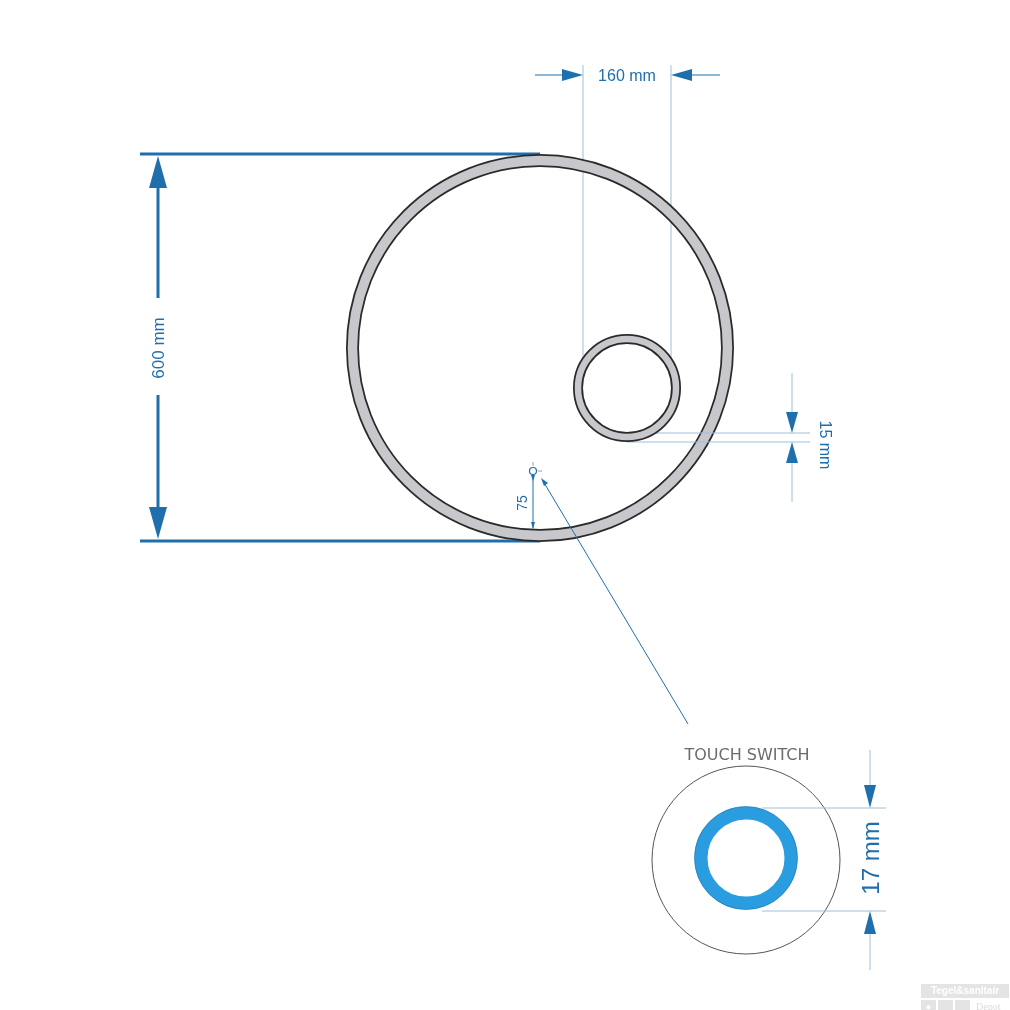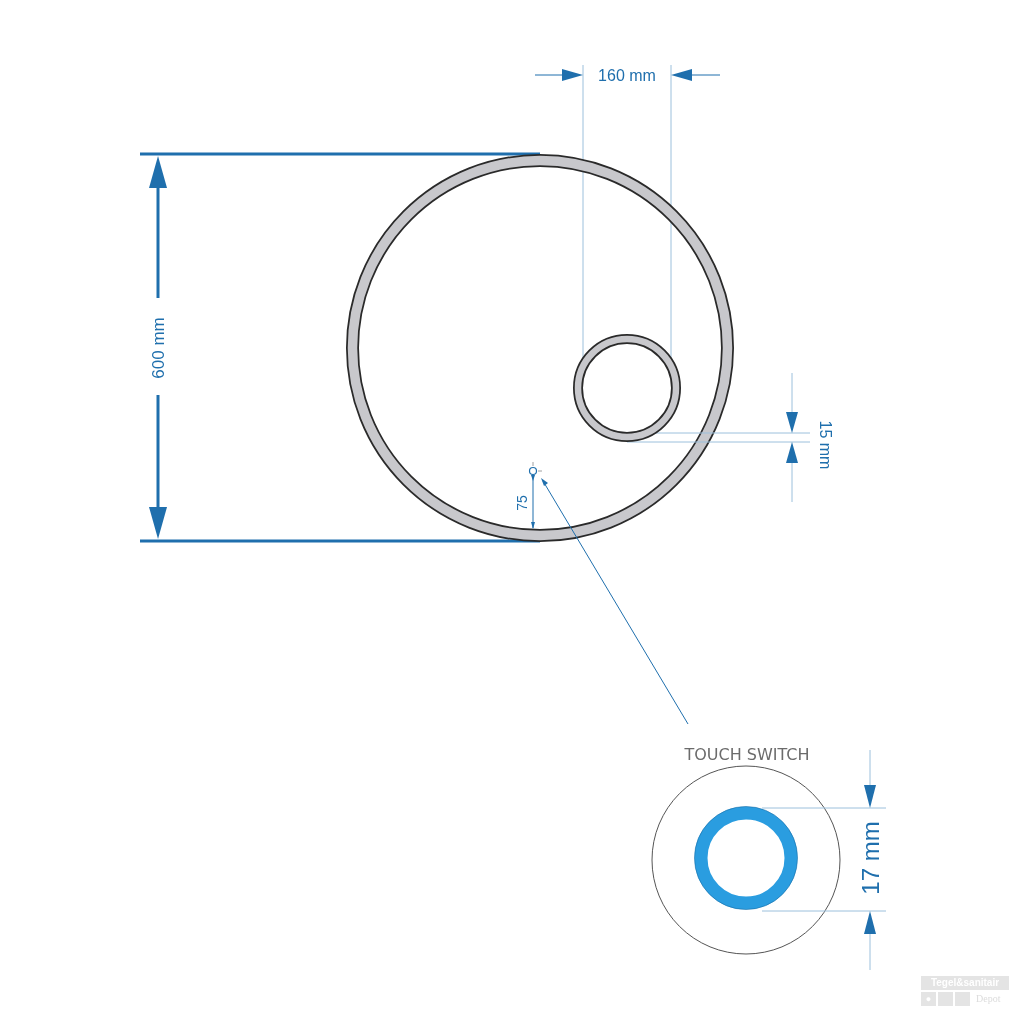--- a/index.html
+++ b/index.html
@@ -1,21 +1,21 @@
 <!DOCTYPE html>
 <html><head>
 <meta charset="utf-8">
 <style>
   html, body { margin: 0; padding: 0; background: #ffffff; }
   body { width: 1010px; height: 1010px; position: relative; overflow: hidden; font-family: "Liberation Sans", sans-serif; }
   svg { position: absolute; left: 0; top: 0; }
   .dim-text { font-family: "Liberation Sans", sans-serif; fill: #1f6fad; }
   .label-text { font-family: "DejaVu Sans", sans-serif; fill: #6b6b6b; }
   .logo { position: absolute; left: 921px; top: 976px; width: 88px; height: 32px; }
-  .logo-top { background: #e4e4e4; color: #ffffff; font-size: 10px; font-weight: bold; height: 14px; line-height: 14px; text-align: center; font-family: "Liberation Sans", sans-serif; }
+  .logo-top { background: #e4e4e4; color: #ffffff; font-size: 10px; font-weight: bold; height: 14px; line-height: 14px; text-align: center; font-family: "Liberation Sans", sans-serif; margin-top: 8px; }
   .logo-bottom { display: flex; gap: 2px; margin-top: 2px; height: 14px; }
   .logo-sq { width: 15px; height: 14px; background: #e4e4e4; color: #fff; font-size: 9px; line-height: 14px; text-align: center; }
   .logo-depot { color: #dcdcdc; font-size: 10px; line-height: 14px; padding-left: 4px; font-family: Liberation Serif, serif; }
 </style>
 </head>
 <body>
 
 <svg width="1010" height="1010" viewBox="0 0 1010 1010">
   <defs>
     <marker id="arrowDown" markerWidth="10" markerHeight="10" refX="5" refY="10" orient="auto"></marker>

